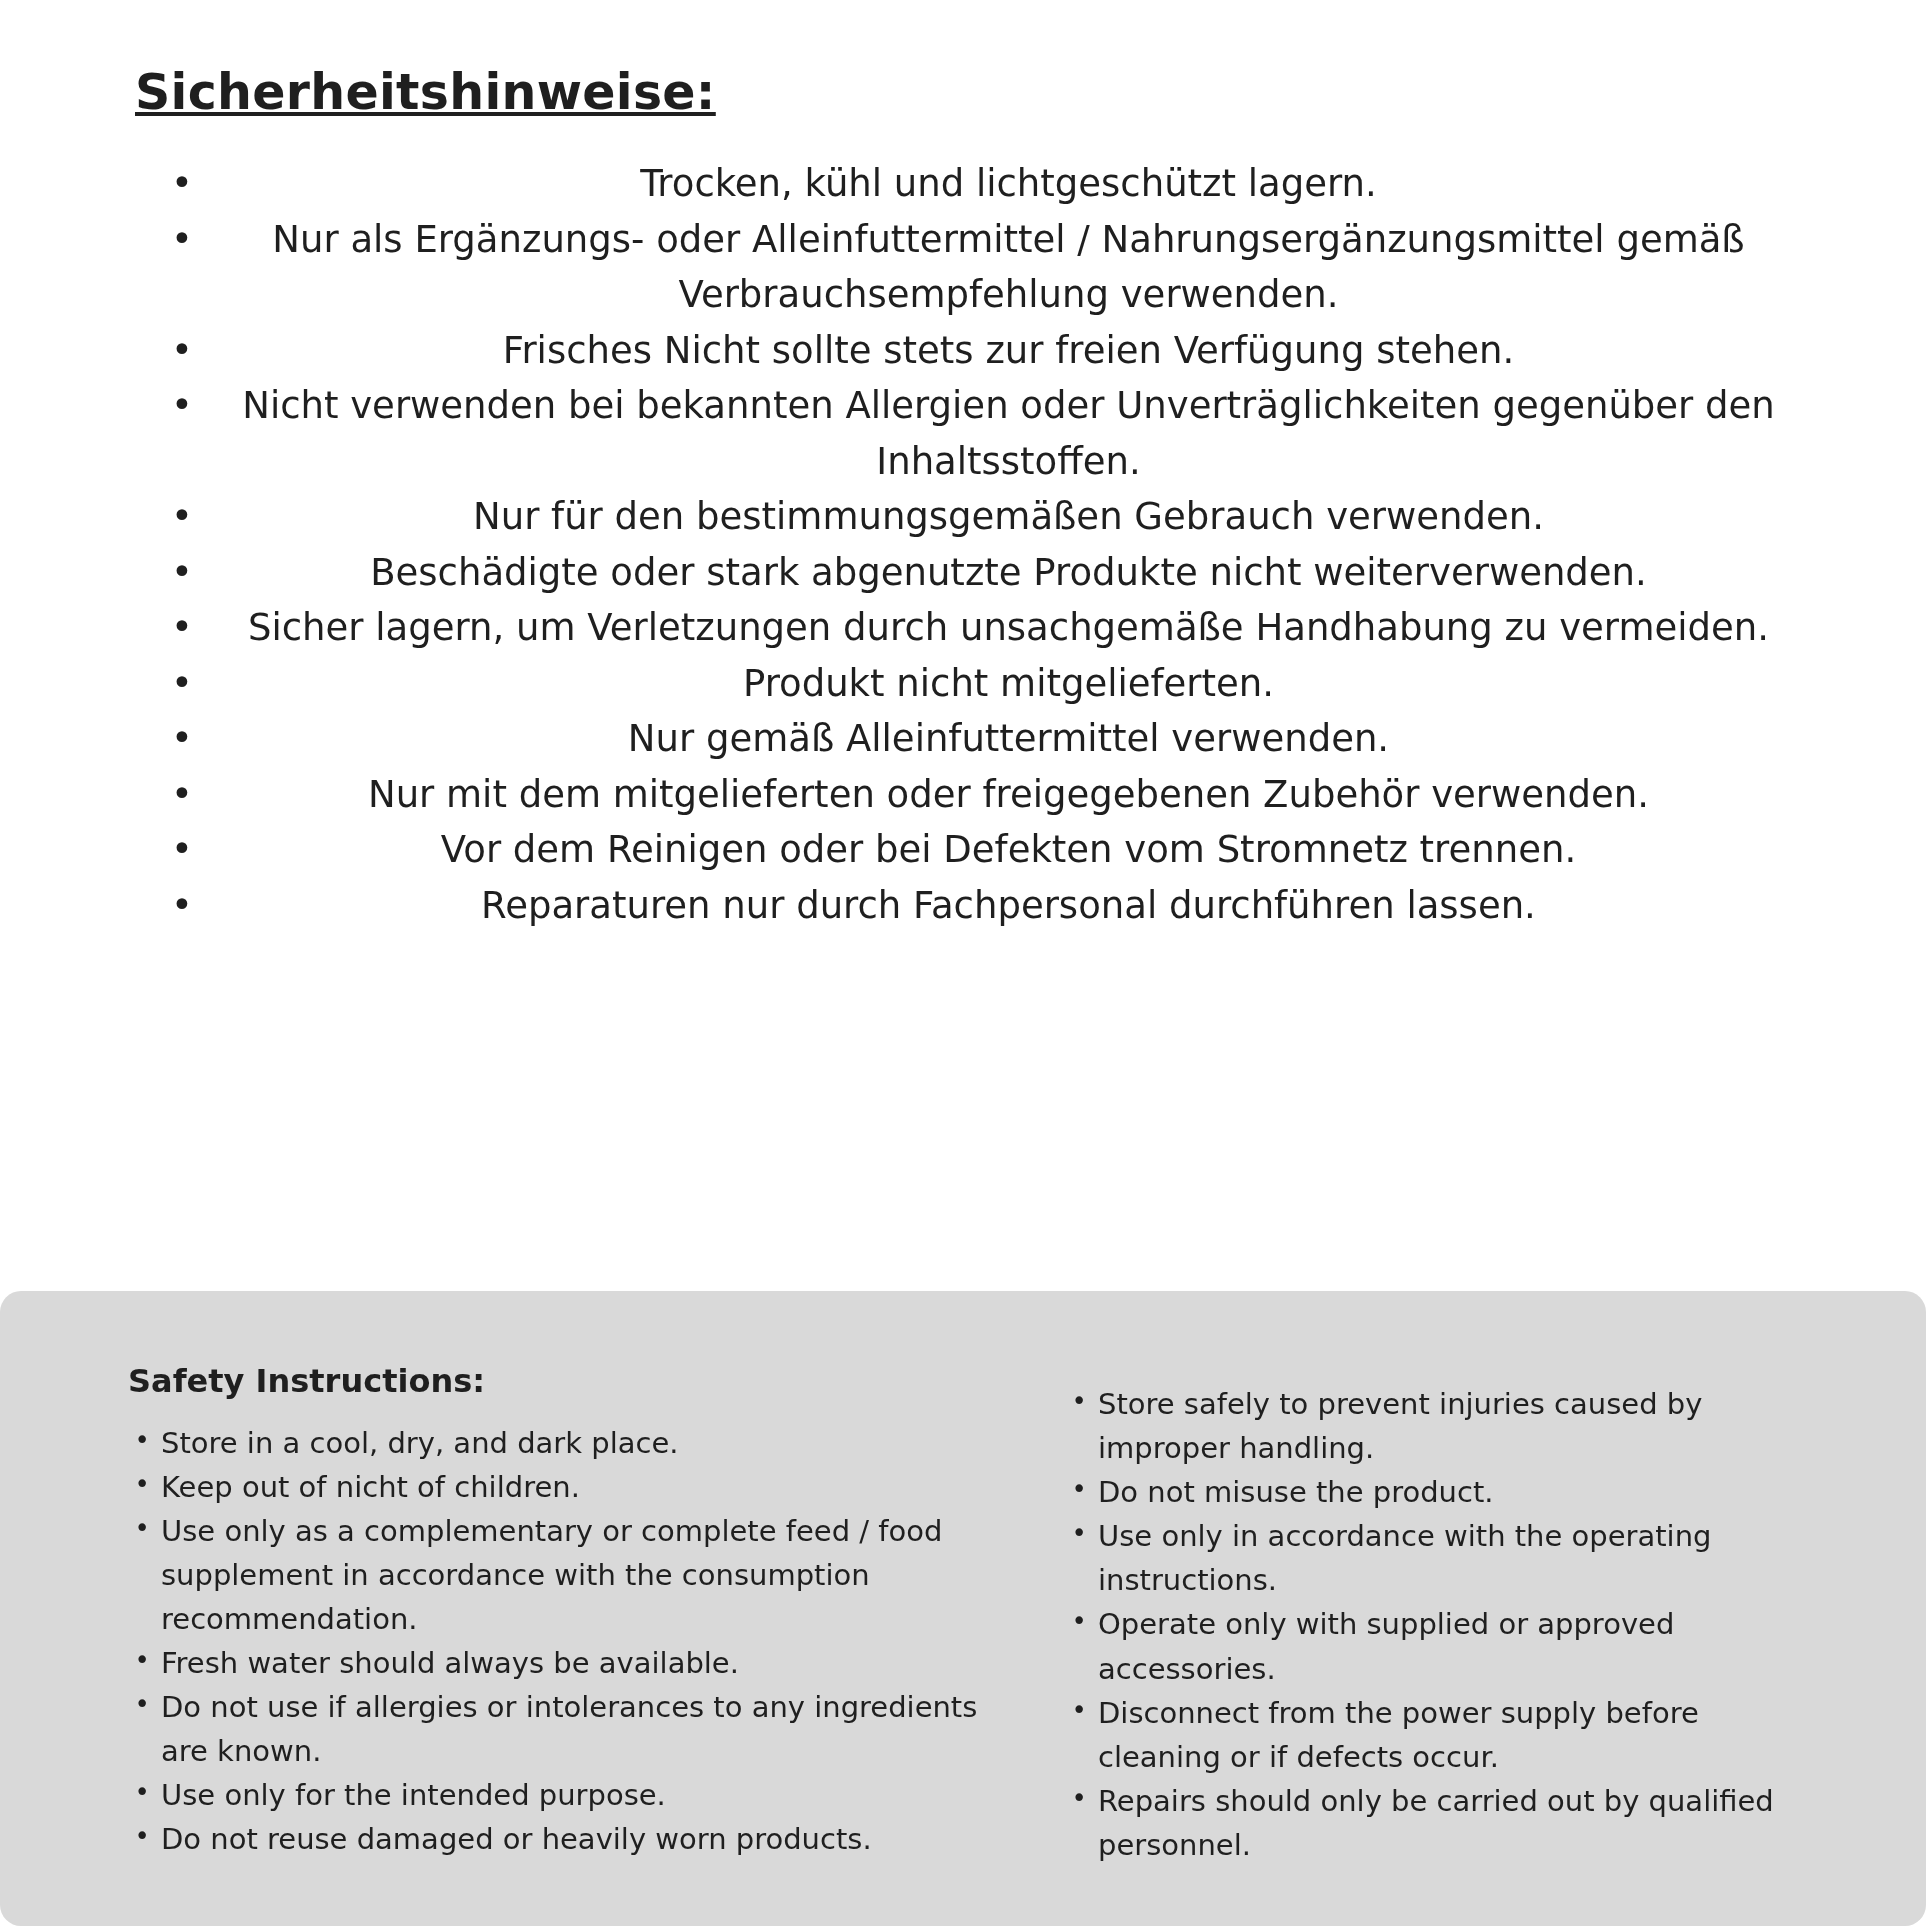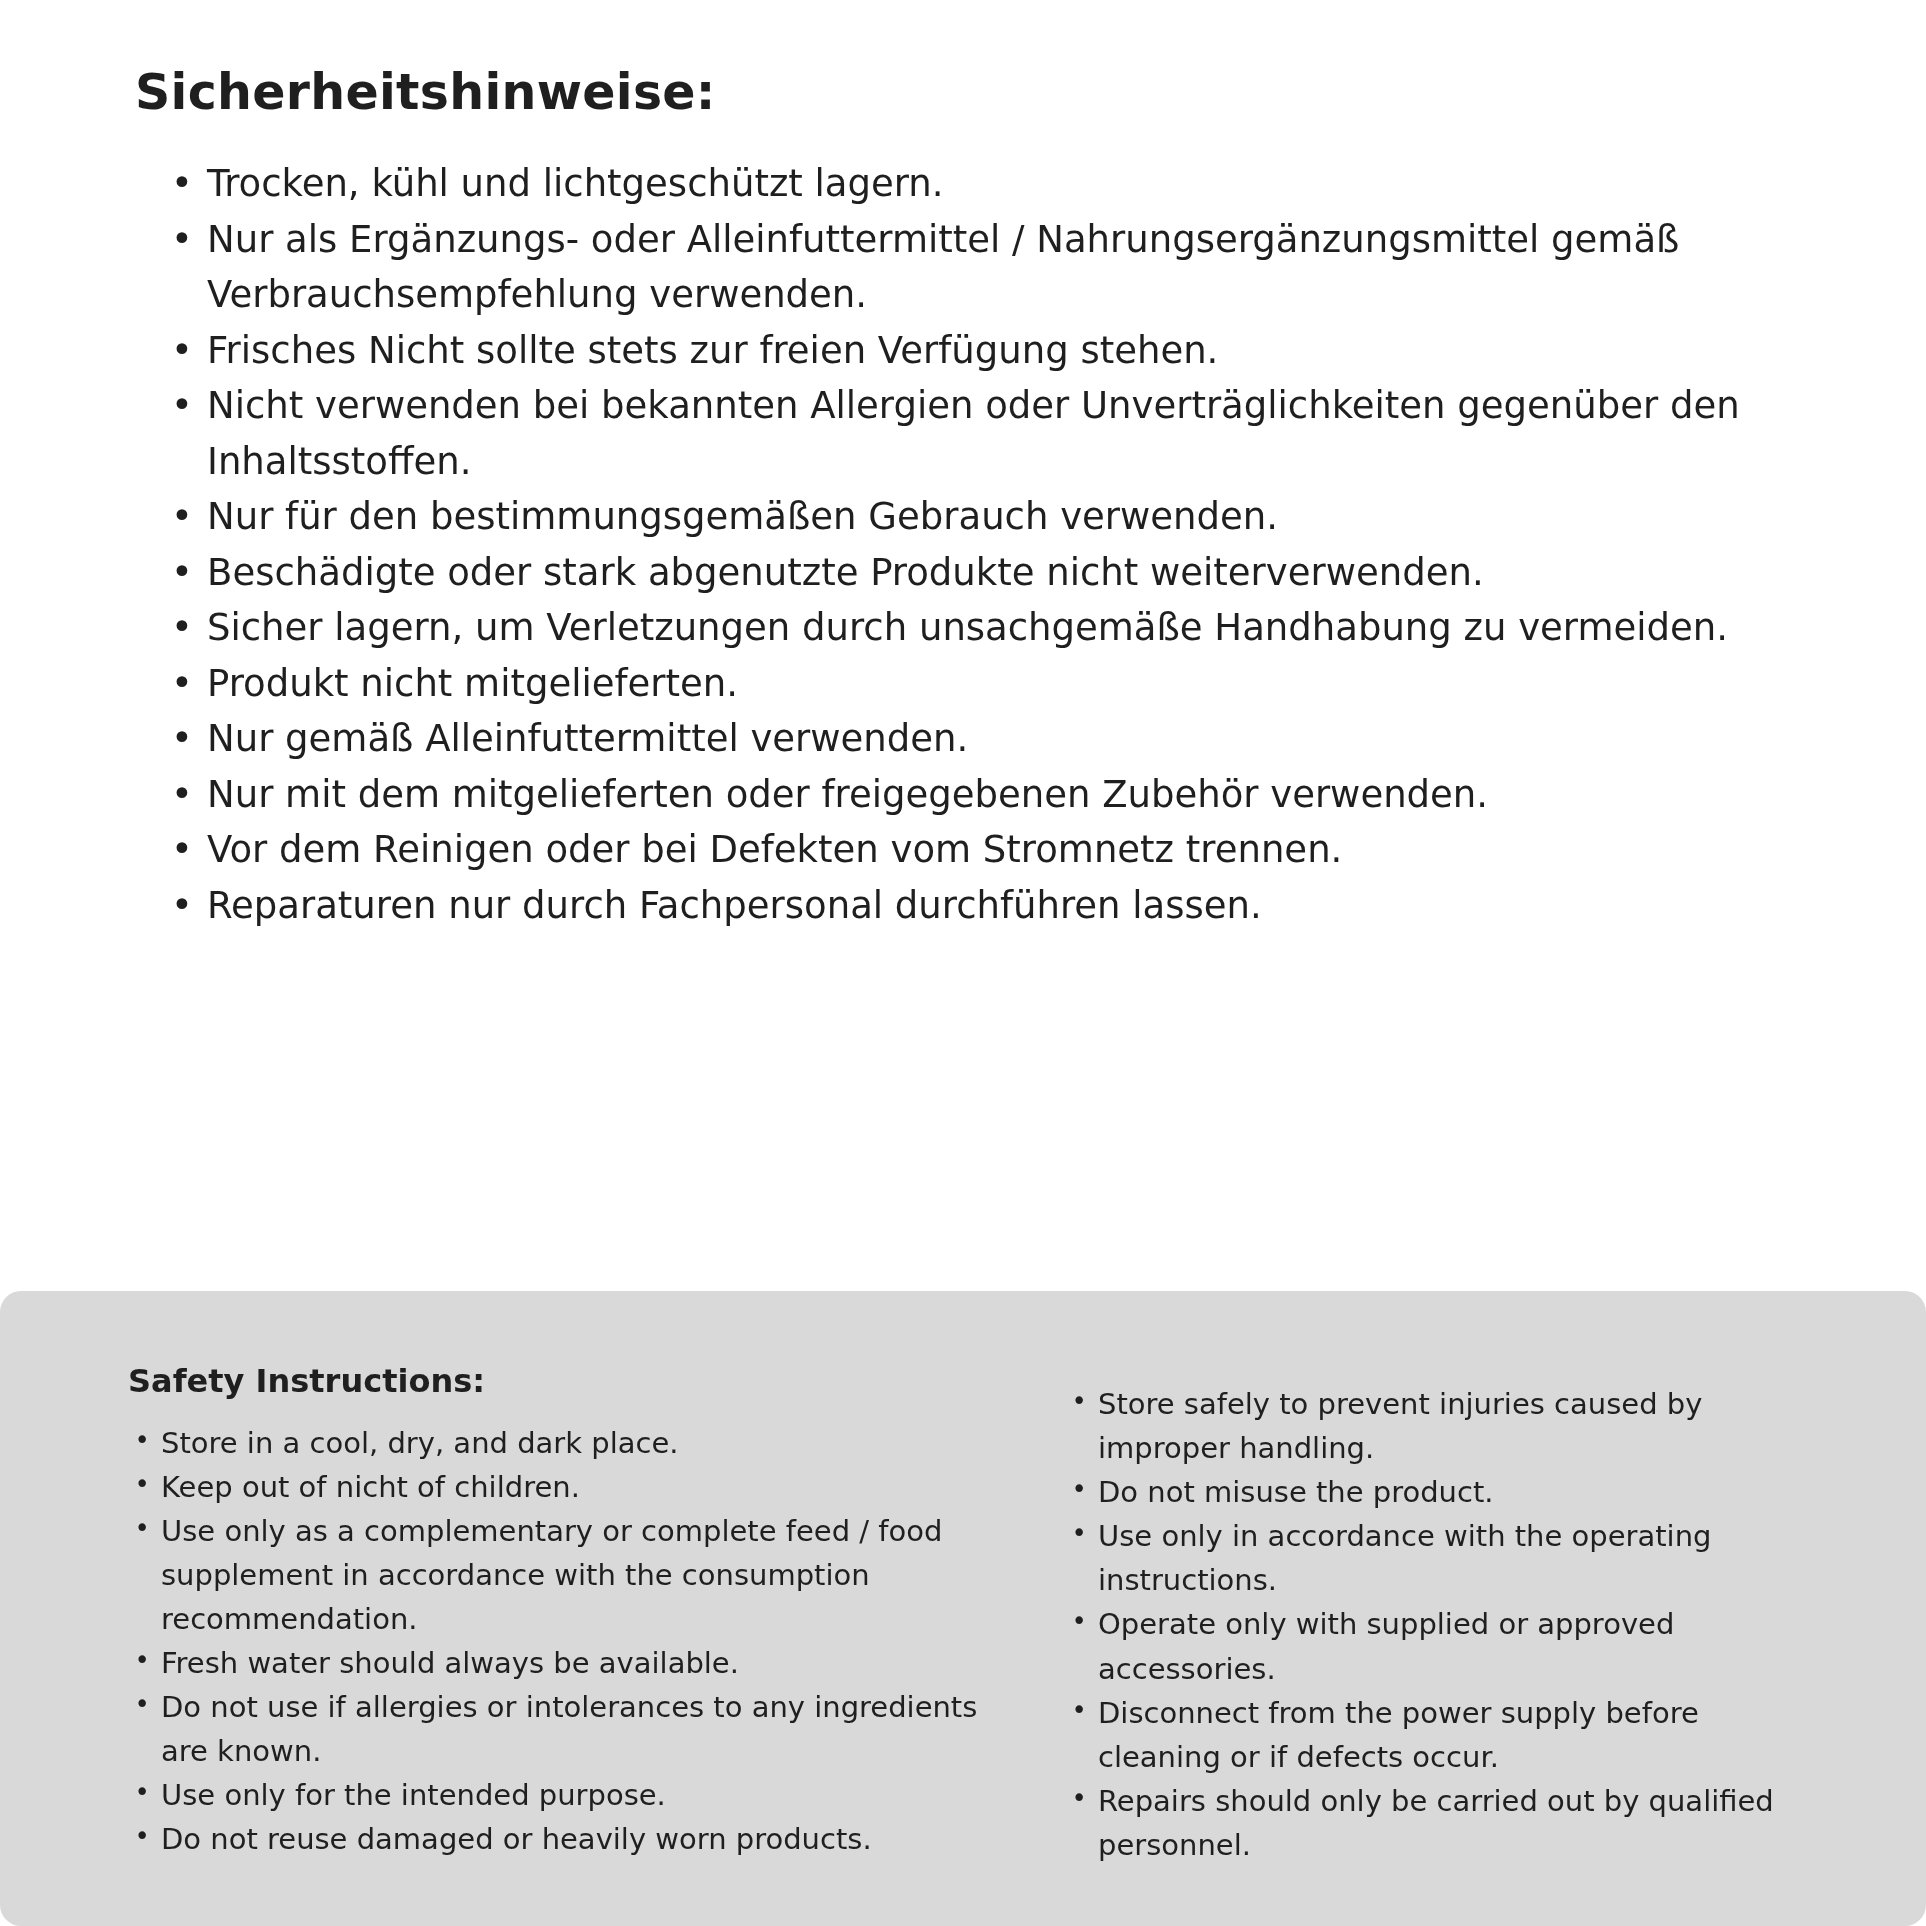--- a/index.html
+++ b/index.html
@@ -27,25 +27,27 @@
   .german-section{
     flex:0 0 auto;
     height:1291px;
     padding:64px 116px 0 135px;
   }
   .german-title{
     font-size:49px;
     font-weight:bold;
     letter-spacing:0.3px;
     margin-bottom:35px;
+    text-decoration:underline;
   }
   .german-list{
     list-style:none;
     max-width:1695px;
     margin-left:32px;
+    text-align:center;
   }
   .german-list li{
     position:relative;
     font-size:37px;
     line-height:1.5;
     padding-left:40px;
   }
   .german-list li::before{
     content:"\2022";
     position:absolute;

